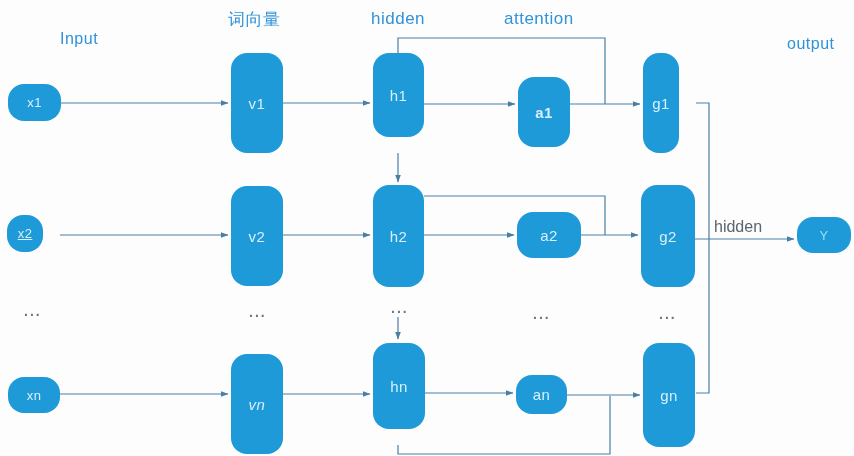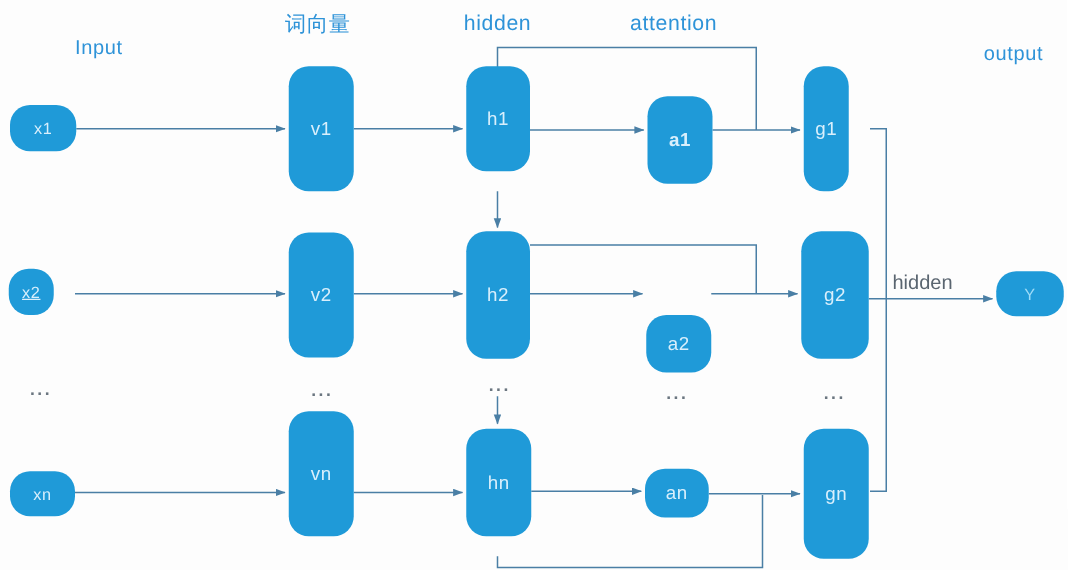--- a/index.html
+++ b/index.html
@@ -27,26 +27,26 @@
   .hdr{position:absolute;z-index:2;color:var(--label_blue);font-size:17px;letter-spacing:0.5px;}
   .hdr.sm{font-size:16px;}
   .softmax{position:absolute;z-index:2;color:var(--softmax_text);font-size:16px;}
   .dots{position:absolute;z-index:2;color:var(--dots);font-size:14px;font-weight:bold;letter-spacing:2px;}
   
   .n-x1{left:8px;top:84px;width:53px;height:37px;}
   .n-x2{left:7px;top:215px;width:36px;height:37px;text-decoration:underline;}
   .n-xn{left:8px;top:377px;width:52px;height:36px;}
   .n-v1{left:231px;top:53px;width:52px;height:100px;}
   .n-v2{left:231px;top:186px;width:52px;height:100px;}
-  .n-vn{left:231px;top:329px;width:52px;height:100px;}
+  .n-vn{left:231px;top:354px;width:52px;height:100px;font-style:italic;}
   .n-h1{left:373px;top:53px;width:51px;height:84px;}
   .n-h2{left:373px;top:185px;width:51px;height:102px;}
   .n-hn{left:373px;top:343px;width:52px;height:86px;}
   .n-a1{left:518px;top:77px;width:52px;height:70px;font-weight:bold;}
-  .n-a2{left:517px;top:212px;width:52px;height:46px;margin-top:40px;}
+  .n-a2{left:517px;top:212px;width:64px;height:46px;}
   .n-an{left:516px;top:375px;width:51px;height:39px;}
   .n-g1{left:643px;top:53px;width:36px;height:100px;}
   .n-g2{left:641px;top:185px;width:54px;height:102px;}
   .n-gn{left:643px;top:343px;width:52px;height:104px;}
   .n-y{left:797px;top:217px;width:54px;height:36px;color:#9edcf8;font-size:13px;}
   
   .l-input{left:13px;top:30px;margin-left:47px;}
   .l-wv{left:228px;top:8px;text-align:right;}
   .l-hidden{left:371px;top:9px;}
   .l-attention{left:504px;top:9px;}

